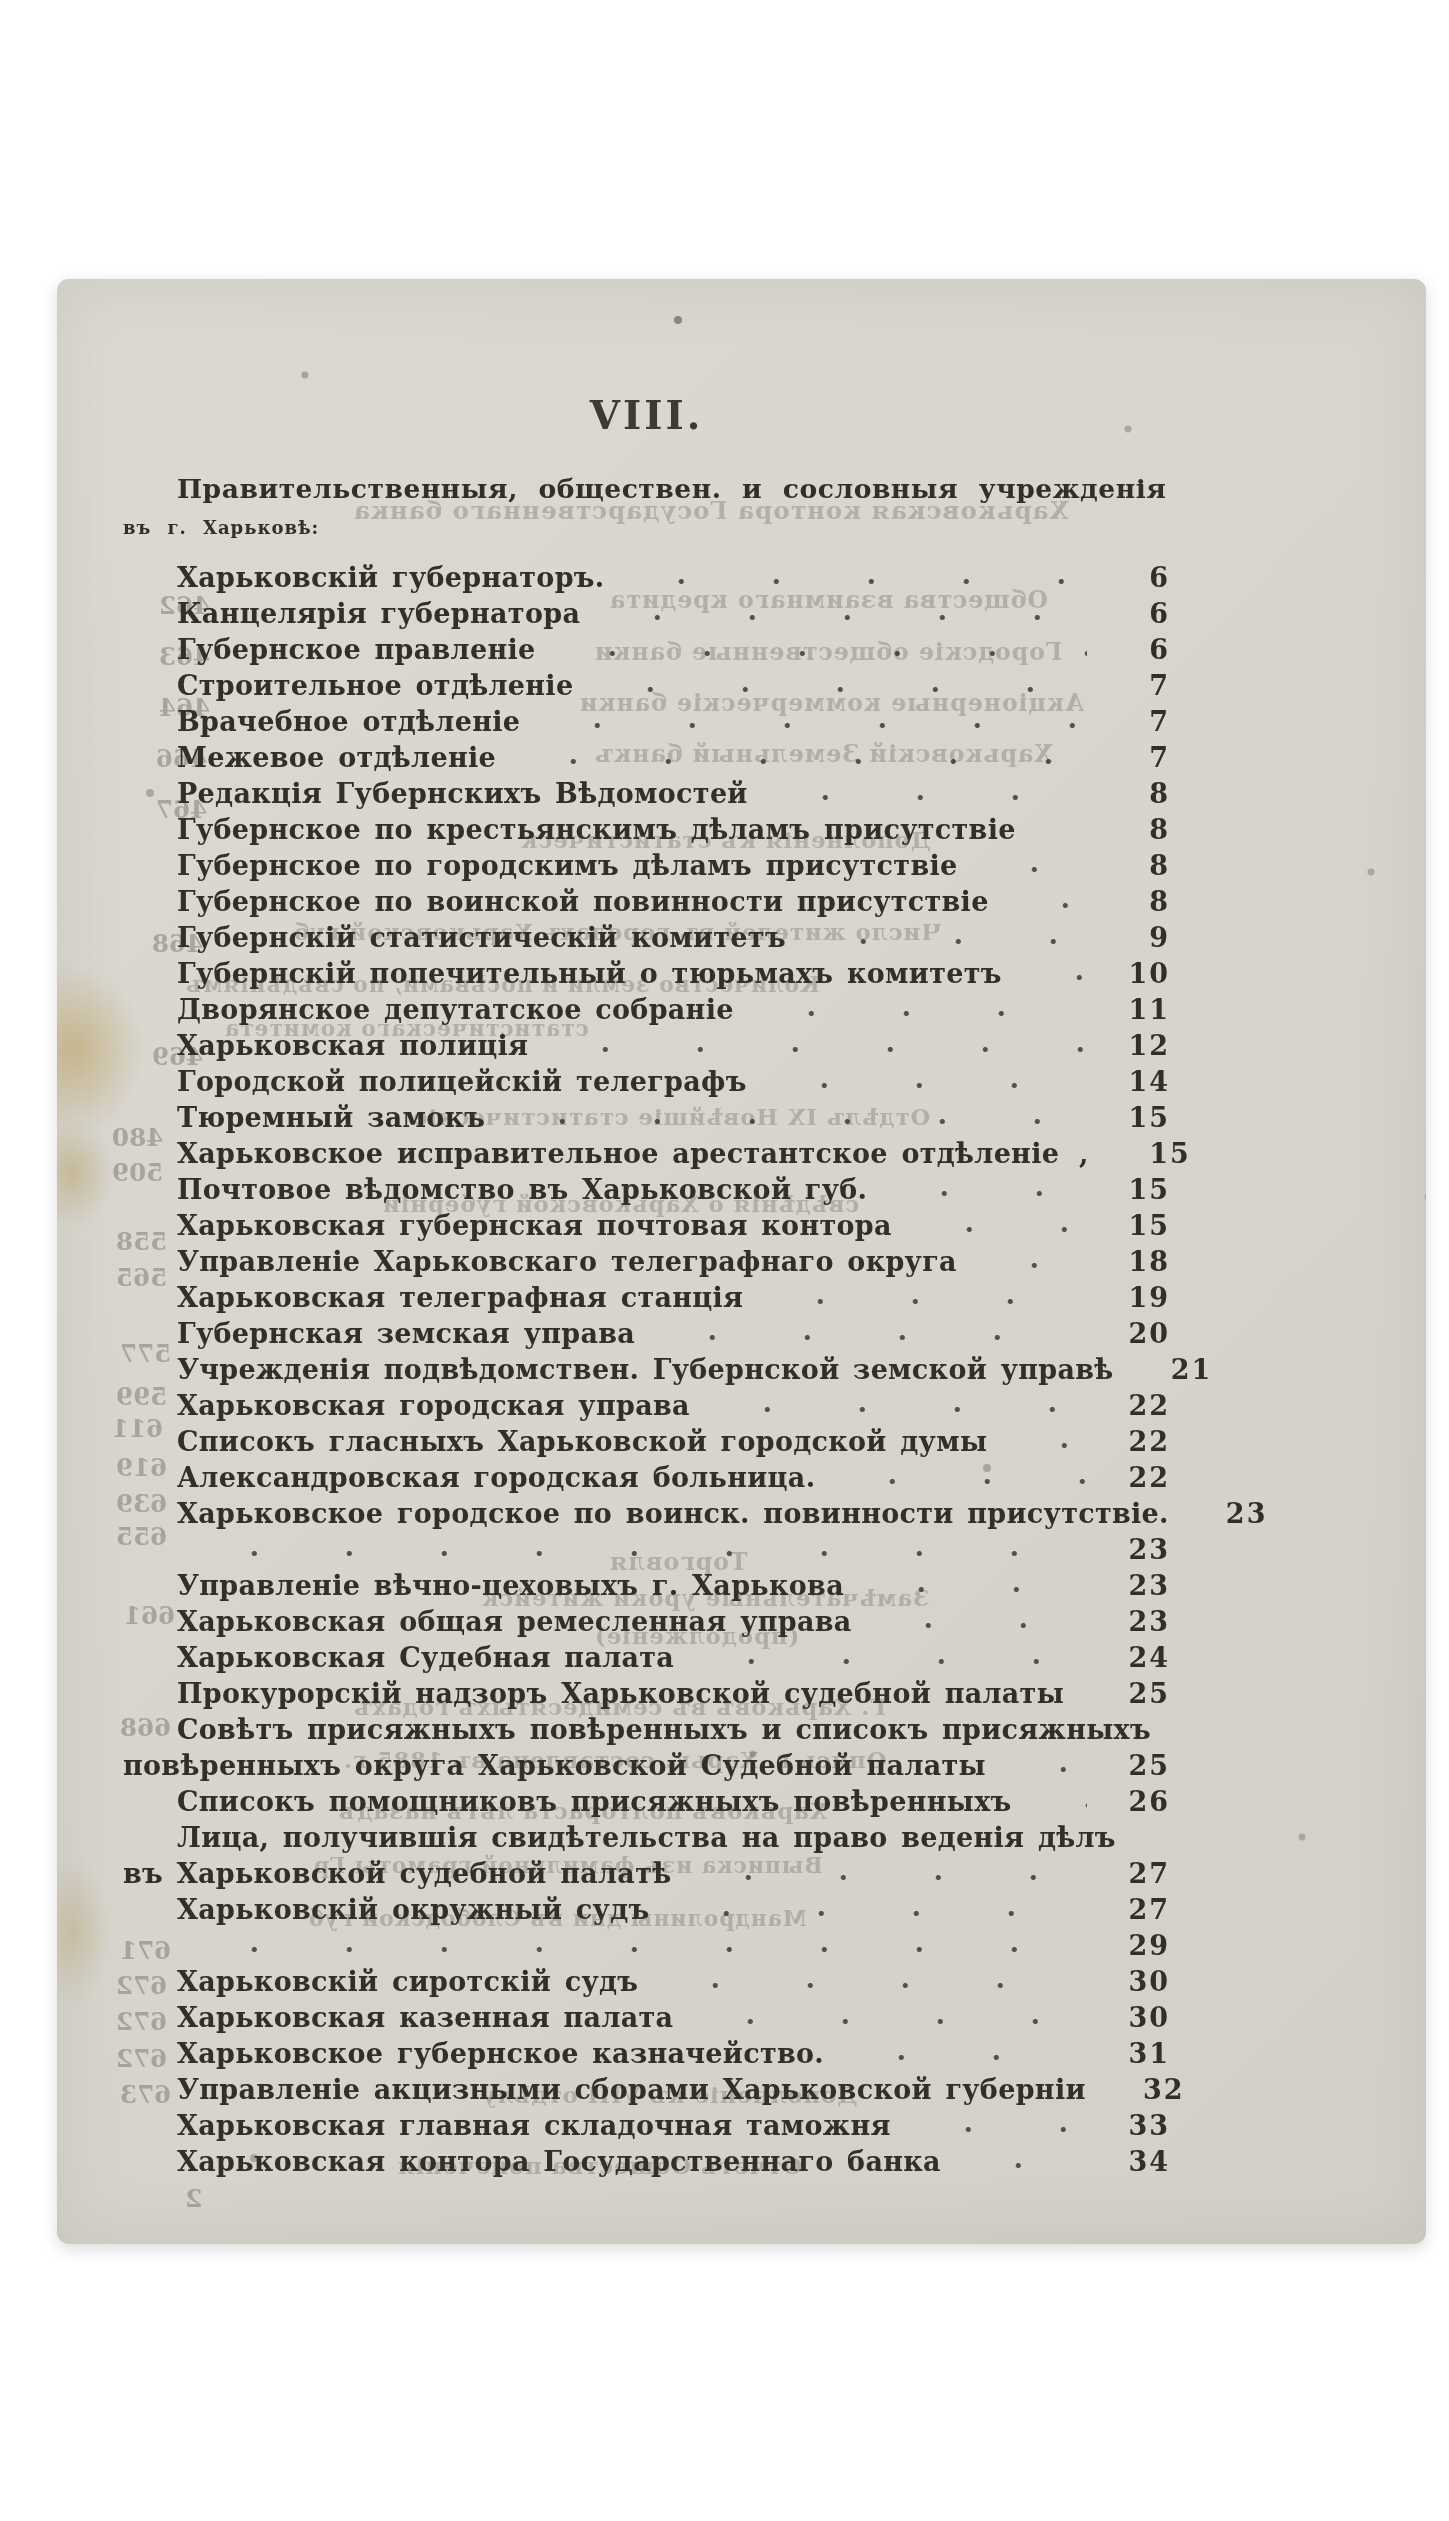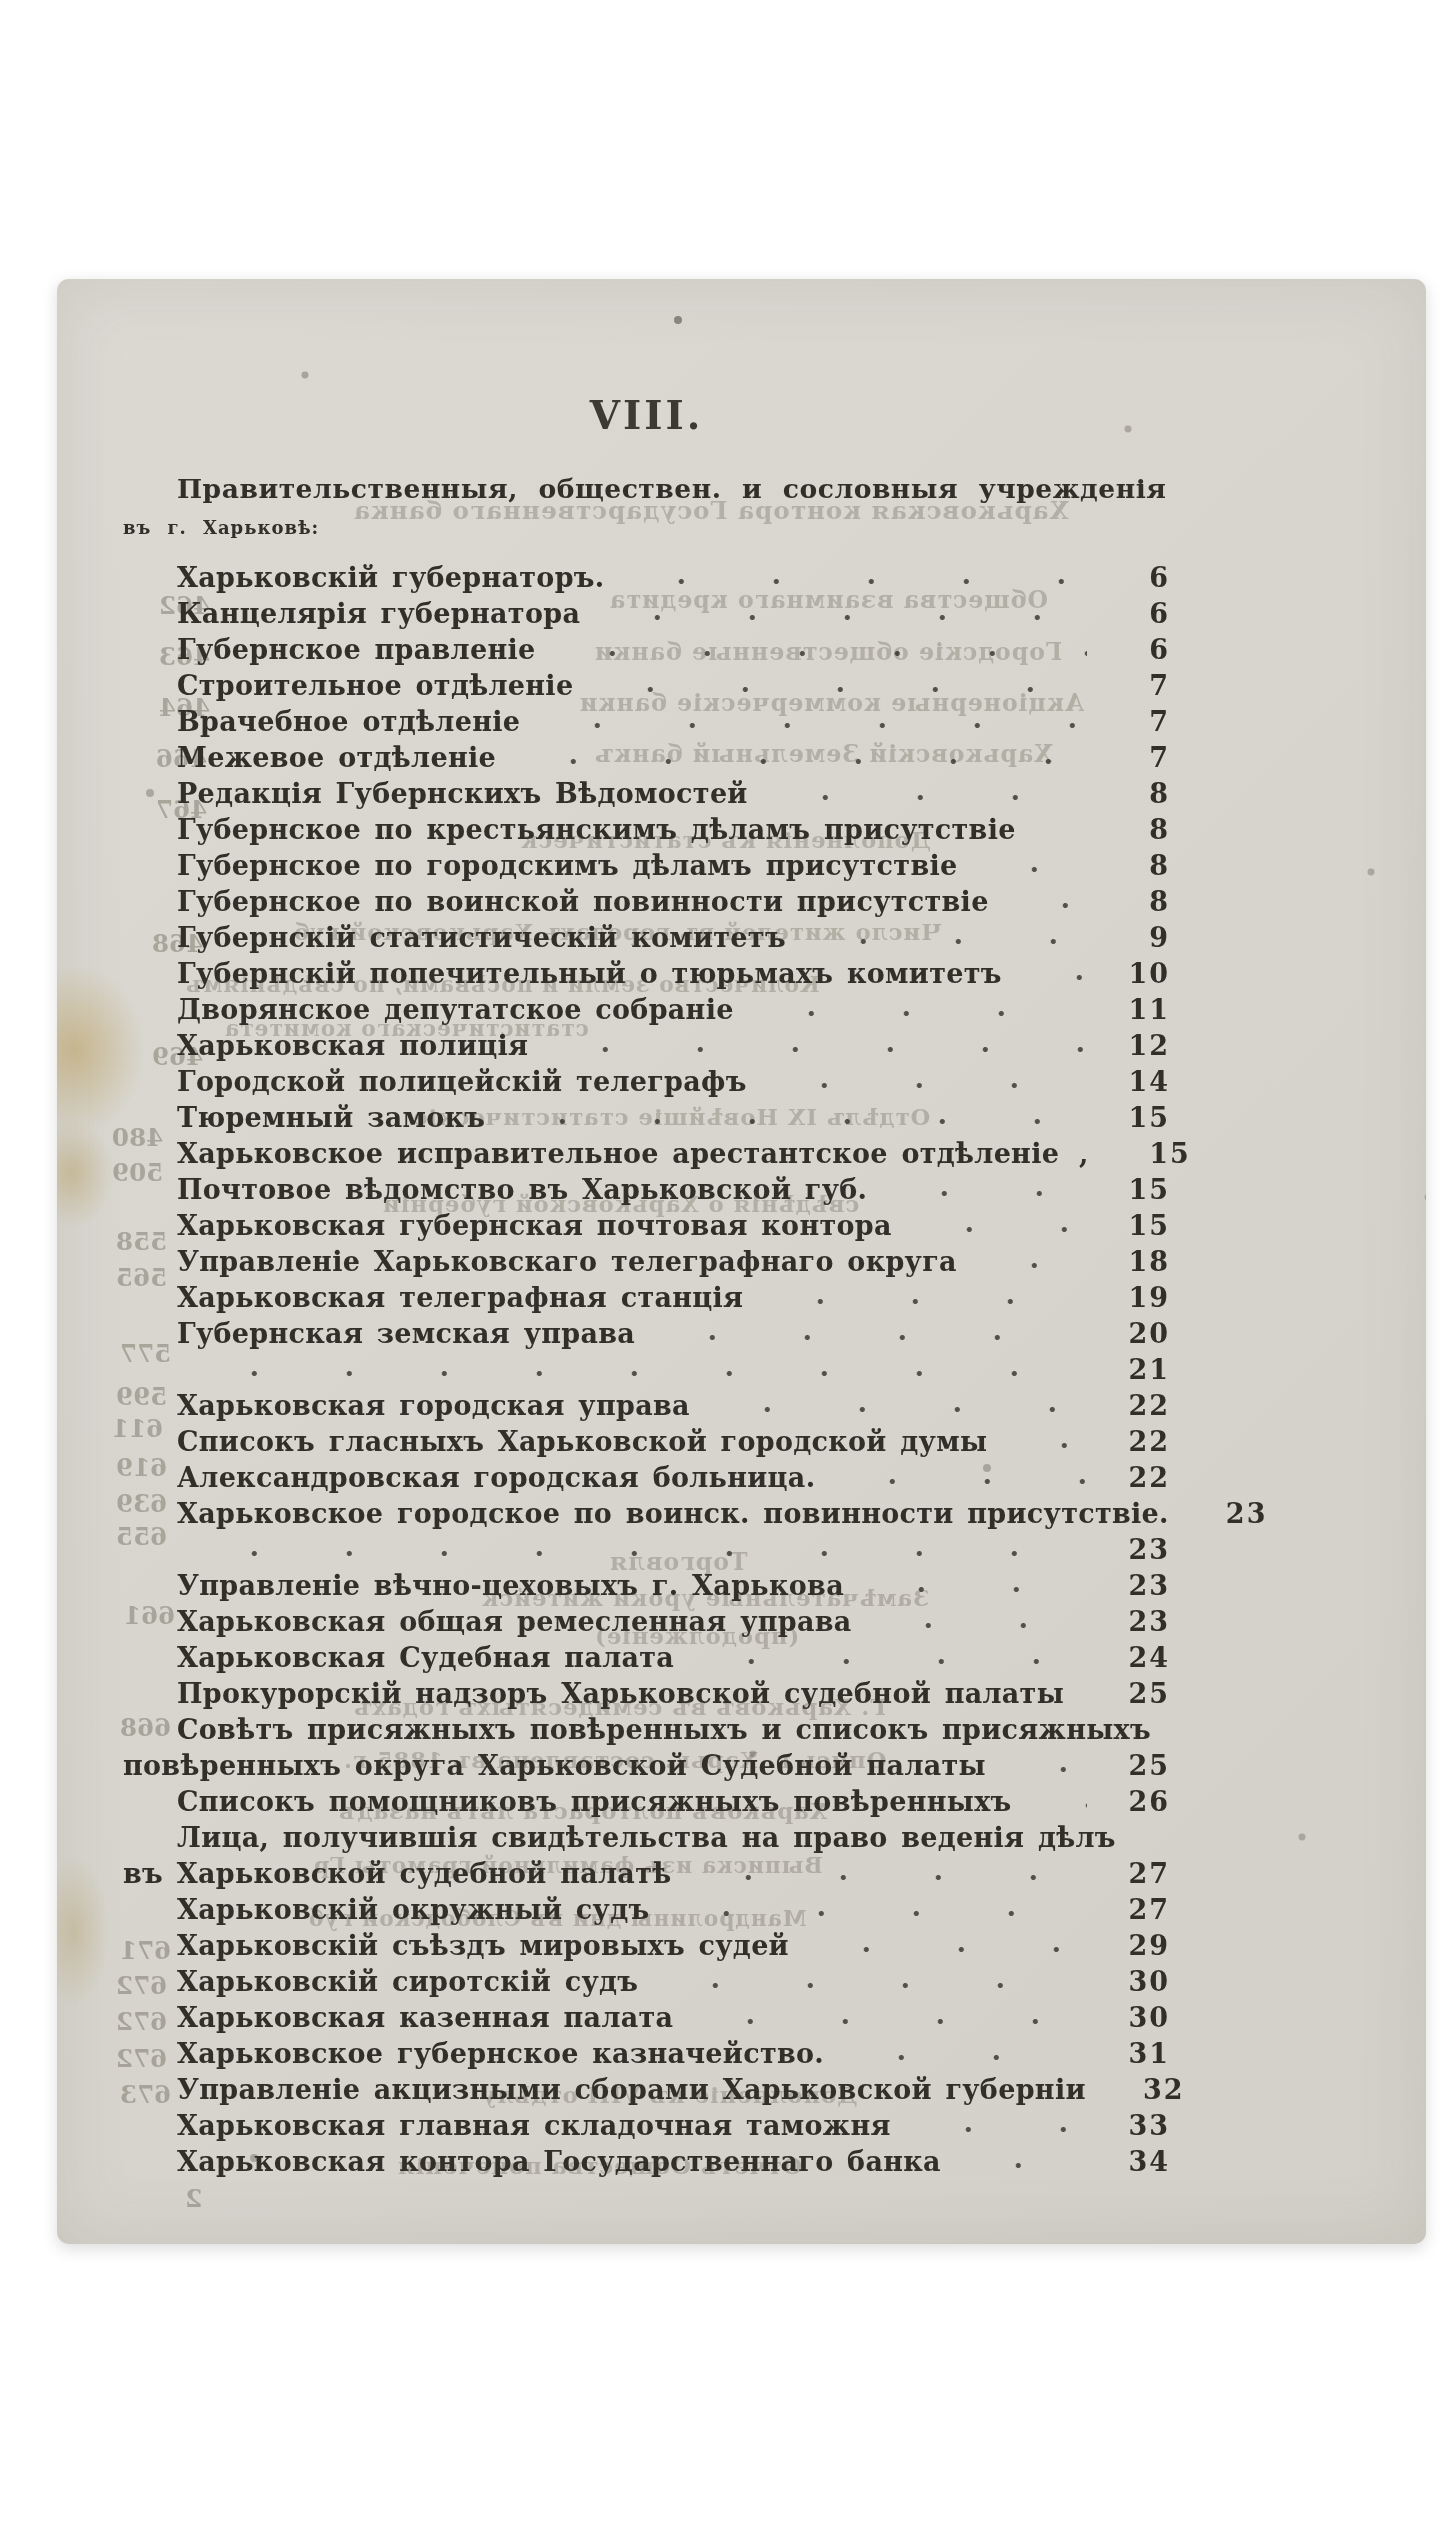--- a/index.html
+++ b/index.html
@@ -236,20 +236,21 @@
           <span class="txt">Харьковская телеграфная станція</span>
           <span class="dots"></span>
           <span class="pg">19</span>
         </div>
         <div class="row">
           <span class="txt">Губернская земская управа</span>
           <span class="dots"></span>
           <span class="pg">20</span>
         </div>
         <div class="row">
+          <span class="txt">Учрежденія подвѣдомствен. Губернской земской управѣ</span>
           <span class="dots"></span>
           <span class="pg">21</span>
         </div>
         <div class="row">
           <span class="txt">Харьковская городская управа</span>
           <span class="dots"></span>
           <span class="pg">22</span>
         </div>
         <div class="row">
           <span class="txt">Списокъ гласныхъ Харьковской городской думы</span>
@@ -310,21 +311,20 @@
           <span class="txt">въ Харьковской судебной палатѣ</span>
           <span class="dots"></span>
           <span class="pg">27</span>
         </div>
         <div class="row">
           <span class="txt">Харьковскій окружный судъ</span>
           <span class="dots"></span>
           <span class="pg">27</span>
         </div>
         <div class="row">
-          <span class="txt">Харьковскій съѣздъ мировыхъ судей</span>
           <span class="dots"></span>
           <span class="pg">29</span>
         </div>
         <div class="row">
           <span class="txt">Харьковскій сиротскій судъ</span>
           <span class="dots"></span>
           <span class="pg">30</span>
         </div>
         <div class="row">
           <span class="txt">Харьковская казенная палата</span>

